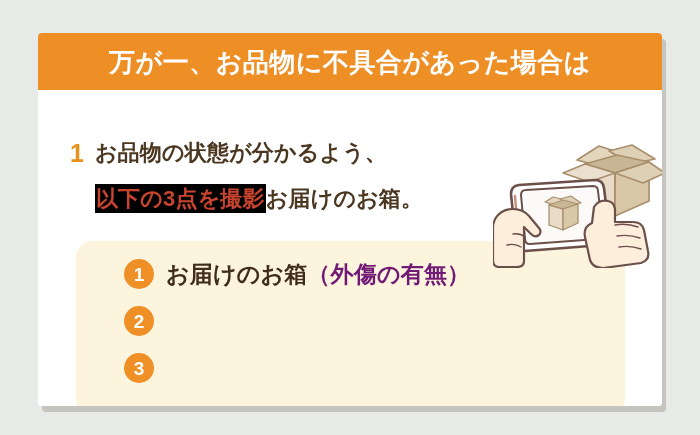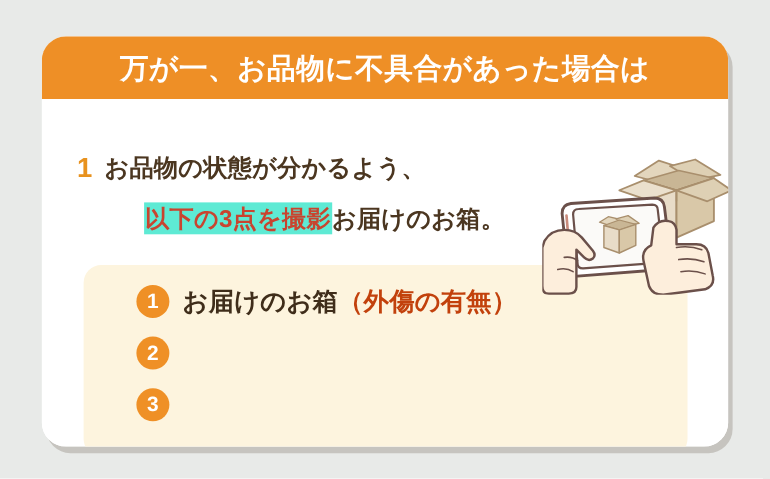--- a/index.html
+++ b/index.html
@@ -23,21 +23,21 @@
     height: 435px;
   }
 
   .card {
     position: absolute;
     left: 38px;
     top: 33px;
     width: 624px;
     height: 373px;
     background: #ffffff;
-    border-radius: 22px;
+    border-radius: 4px;
     box-shadow: 4px 6px 0 rgba(120,110,96,0.30);
     overflow: hidden;
   }
 
   
   .card-header {
     position: absolute;
     left: 0;
     top: 0;
     width: 624px;
@@ -98,24 +98,23 @@
   .step-line {
     font-size: 22px;
     font-weight: bold;
     color: #4b3620;
     line-height: 30px;
     white-space: nowrap;
     letter-spacing: 0.2px;
   }
 
   .hl {
-    background: #5eead4;
+    background: #000000;
     color: #c9442f;
     padding: 2px 1px;
-    margin-left: 36px;
   }
 
   
   .list-panel {
     position: absolute;
     left: 38px;
     top: 151px;
     width: 549px;
     height: 174px;
     background: #fdf4de;
@@ -156,21 +155,21 @@
 
   .list-text {
     font-size: 23px;
     font-weight: bold;
     color: #3f2d1a;
     line-height: 1;
     white-space: nowrap;
     letter-spacing: 0.2px;
   }
 
-  .list-text .accent { color: #c2410c; }
+  .list-text .accent { color: #701a75; }
 
   
   .illustration {
     position: absolute;
     left: 455px;
     top: 43px;
     width: 180px;
     height: 135px;
     pointer-events: none;
   }

